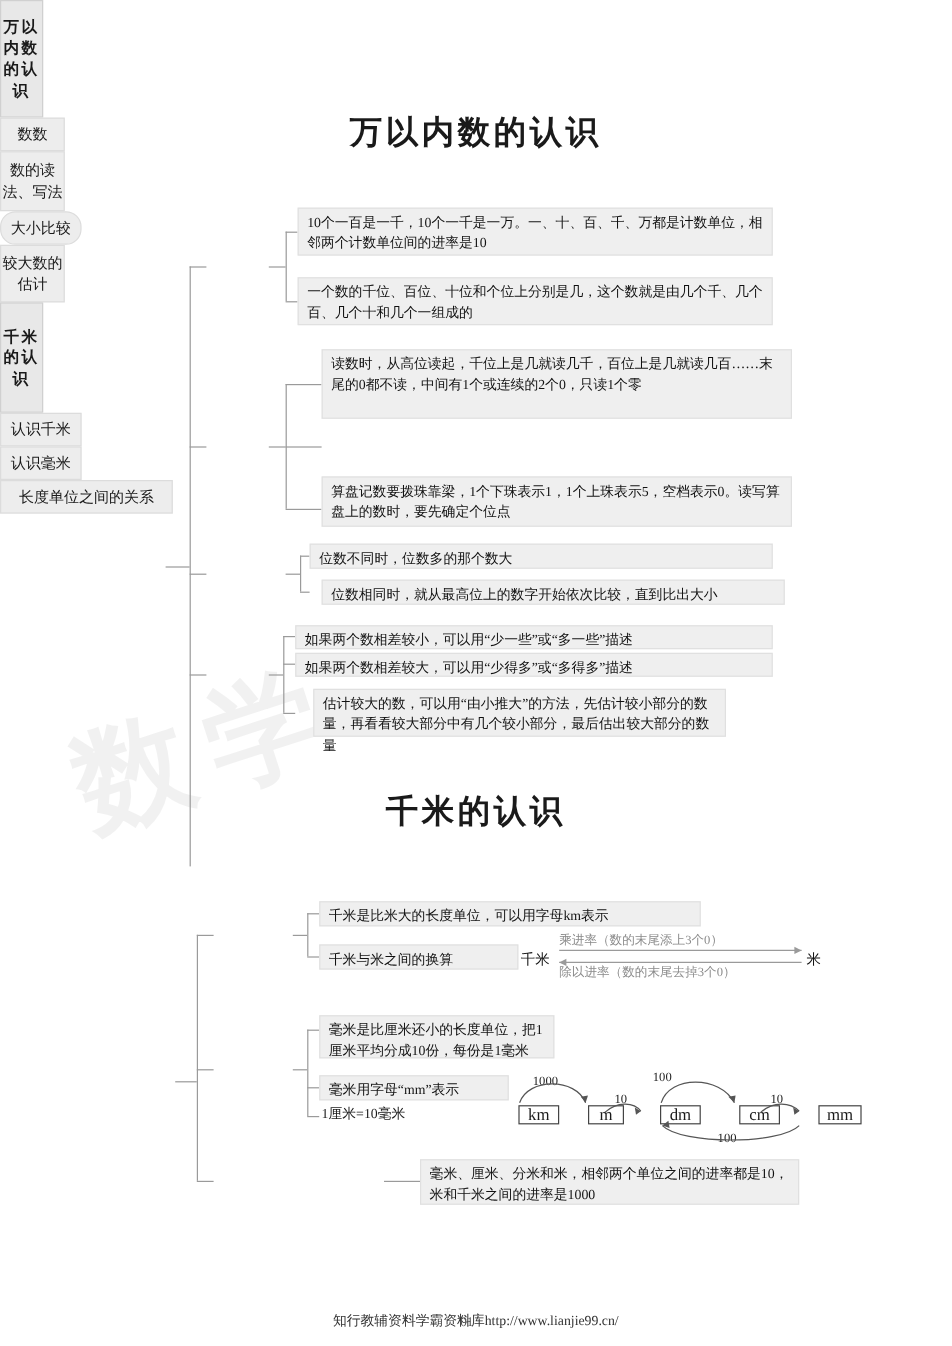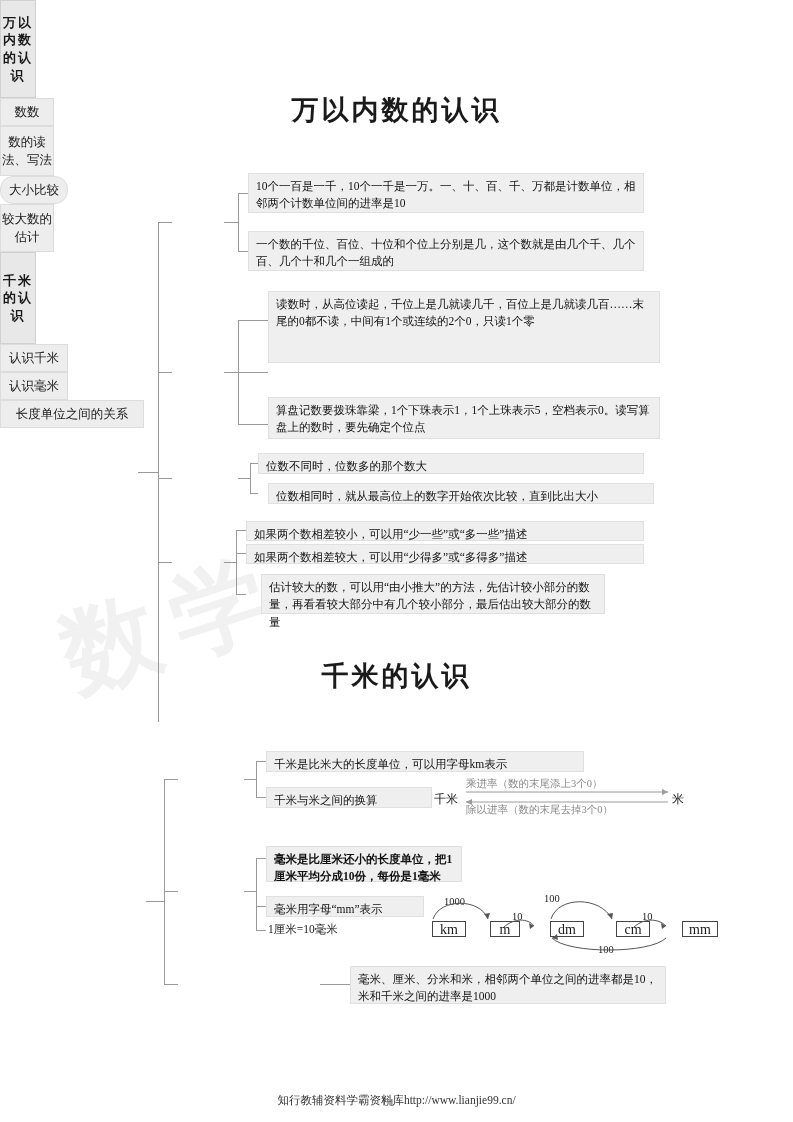--- a/index.html
+++ b/index.html
@@ -180,21 +180,21 @@
 
   <div class="hline" style="left:158px; top:372px; width:14px;"></div>
   <div class="branch" style="left:172px; top:348px; width:52px; height:48px;">
     <span>数的读法、写法</span>
   </div>
   <div class="hline" style="left:224px; top:372px; width:14px;"></div>
   <div class="vline" style="left:238px; top:320px; height:104px;"></div>
   <div class="hline" style="left:238px; top:320px; width:30px;"></div>
   <div class="hline" style="left:238px; top:372px; width:30px;"></div>
   <div class="hline" style="left:238px; top:424px; width:30px;"></div>
-  <div class="box leaf" style="left:268px; top:291px; width:392px; height:72px;">读数时，从高位读起，千位上是几就读几千，百位上是几就读几百……末尾的0都不读，中间有1个或连续的2个0，只读1个零</div>
+  <div class="box leaf" style="left:268px; top:291px; width:392px; height:58px;">读数时，从高位读起，千位上是几就读几千，百位上是几就读几百……末尾的0都不读，中间有1个或连续的2个0，只读1个零</div>
   <div class="box leaf" style="left:268px; top:397px; width:392px; height:42px;">算盘记数要拨珠靠梁，1个下珠表示1，1个上珠表示5，空档表示0。读写算盘上的数时，要先确定个位点</div>
 
   <div class="hline" style="left:158px; top:478px; width:14px;"></div>
   <div class="branch" style="left:172px; top:465px; width:66px; height:26px;border-radius:13px;">大小比较</div>
   <div class="hline" style="left:238px; top:478px; width:12px;"></div>
   <div class="vline" style="left:250px; top:463px; height:30px;"></div>
   <div class="hline" style="left:250px; top:463px; width:8px;"></div>
   <div class="hline" style="left:250px; top:493px; width:8px;"></div>
   <div class="box leaf" style="left:258px; top:453px; width:386px; height:21px;">位数不同时，位数多的那个数大</div>
   <div class="box leaf" style="left:268px; top:483px; width:386px; height:21px;">位数相同时，就从最高位上的数字开始依次比较，直到比出大小</div>
@@ -240,21 +240,21 @@
     <path d="M 466 802 l 6 -3 l 0 6 z" fill="#9a9a9a"></path>
   </svg>
 
   <div class="hline" style="left:164px; top:891px; width:14px;"></div>
   <div class="branch" style="left:178px; top:878px; width:66px; height:26px;">认识毫米</div>
   <div class="hline" style="left:244px; top:891px; width:12px;"></div>
   <div class="vline" style="left:256px; top:858px; height:72px;"></div>
   <div class="hline" style="left:256px; top:858px; width:10px;"></div>
   <div class="hline" style="left:256px; top:906px; width:10px;"></div>
   <div class="hline" style="left:256px; top:930px; width:10px;"></div>
-  <div class="box leaf" style="left:266px; top:846px; width:196px; height:36px;font-weight:bold;">毫米是比厘米还小的长度单位，把1厘米平均分成10份，每份是1毫米</div>
+  <div class="box leaf" style="left:266px; top:846px; width:196px; height:36px;">毫米是比厘米还小的长度单位，把1厘米平均分成10份，每份是1毫米</div>
   <div class="box leaf" style="left:266px; top:896px; width:158px; height:21px;">毫米用字母“mm”表示</div>
   <div class="plain" style="left:268px; top:921px;">1厘米=10毫米</div>
 
   <div class="unitbox" style="left:416px; top:921px; width:34px;">km</div>
   <div class="unitbox" style="left:474px; top:921px; width:30px;">m</div>
   <div class="unitbox" style="left:534px; top:921px; width:34px;">dm</div>
   <div class="unitbox" style="left:600px; top:921px; width:34px;">cm</div>
   <div class="unitbox" style="left:666px; top:921px; width:36px;">mm</div>
 
   <div class="unitlabel" style="left:444px; top:896px;">1000</div>

